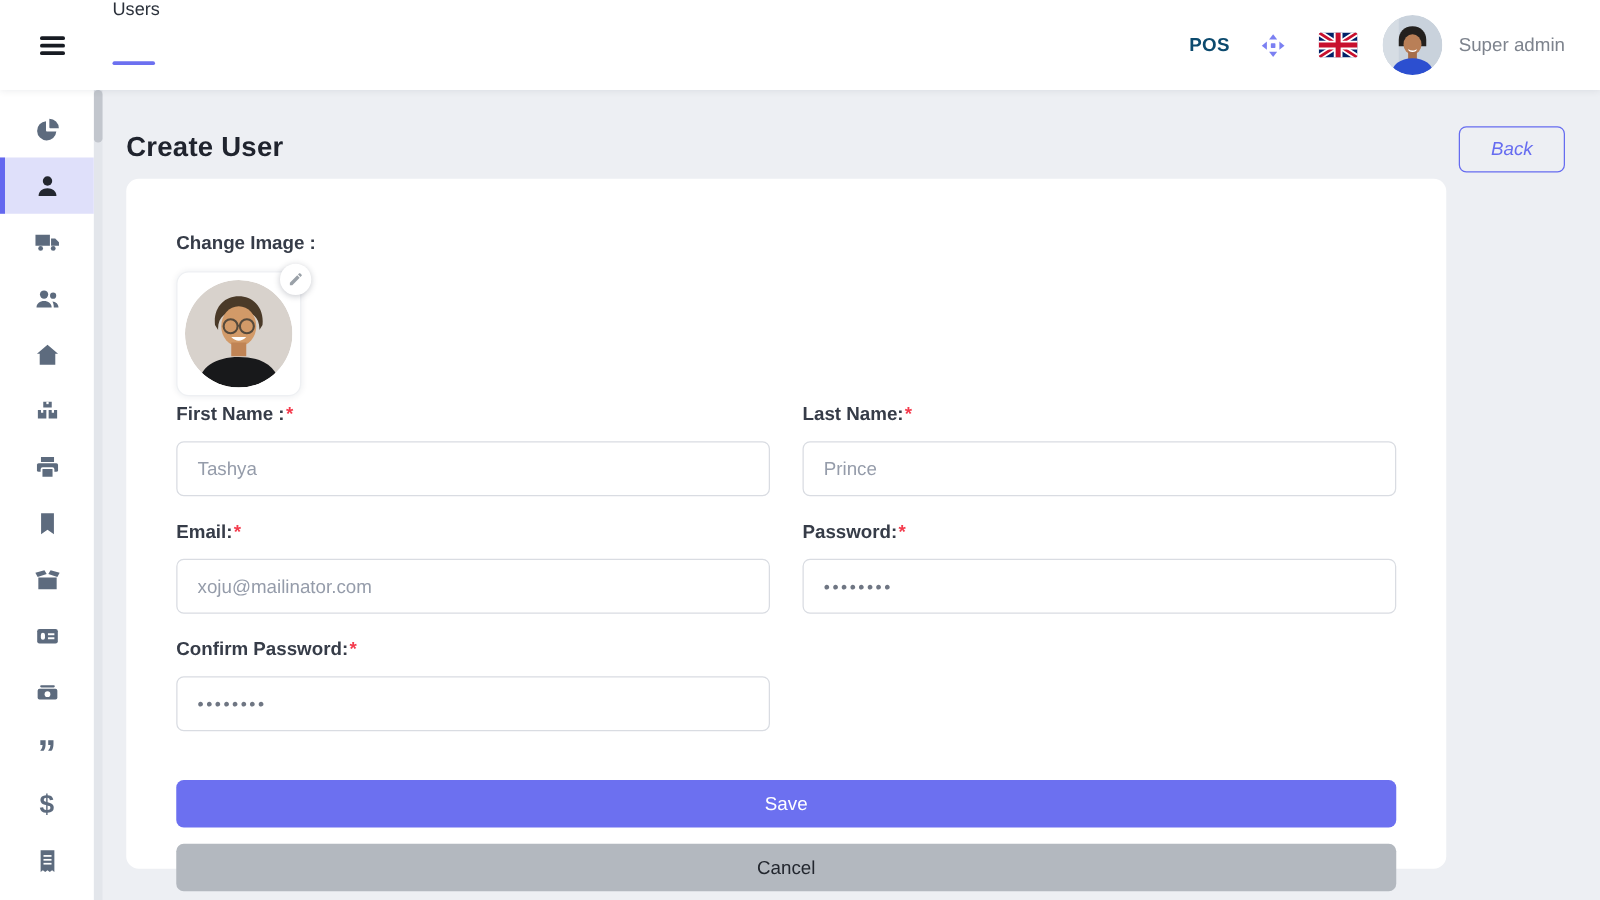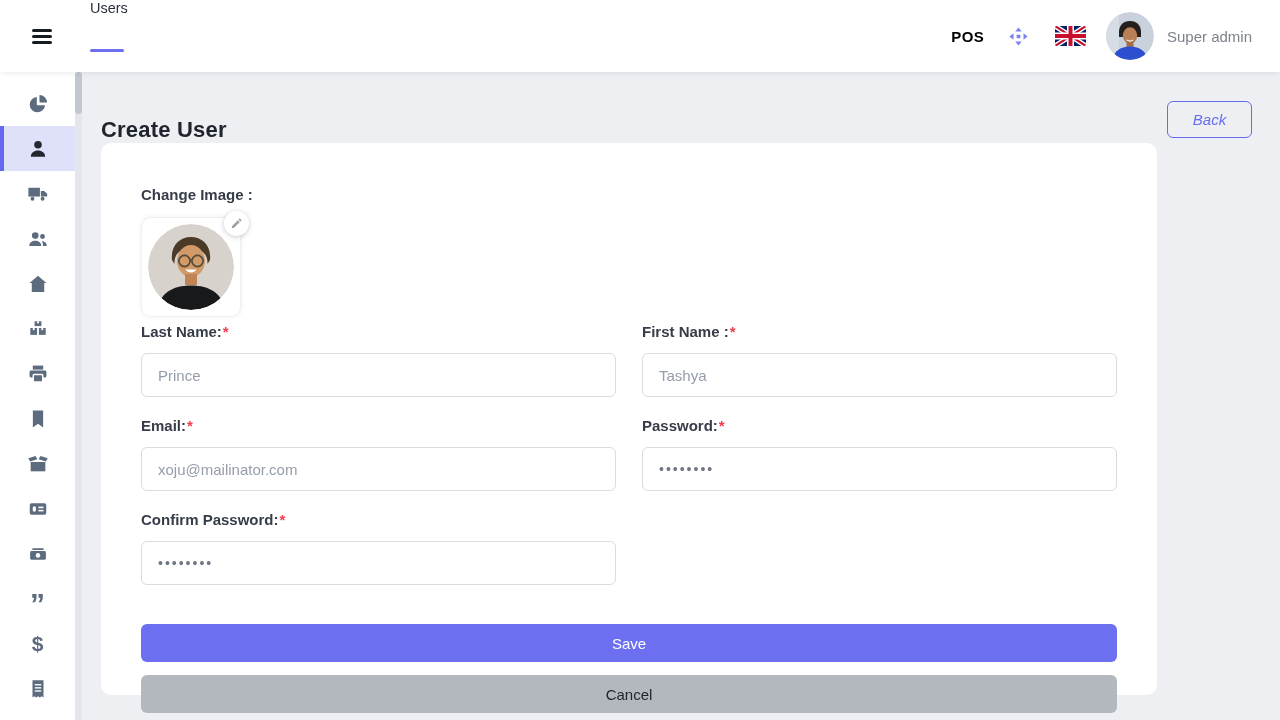--- a/index.html
+++ b/index.html
@@ -31,21 +31,21 @@
   .tab .tab-label { font-size:14.5px; color:#2b313b; }
   .tab .tab-underline {
     position:absolute; left:0; bottom:20px; width:34px; height:3px;
     background:#6c70f0; border-radius:2px;
   }
 
   .topbar-right {
     position:absolute; right:28px; top:0; height:72px;
     display:flex; align-items:center;
   }
-  .pos-link { color:#000000; font-weight:700; font-size:15px; text-decoration:none; letter-spacing:.3px; cursor:pointer; }
+  .pos-link { color:#0c4a6e; font-weight:700; font-size:15px; text-decoration:none; letter-spacing:.3px; cursor:pointer; }
   .fs-icon { margin-left:24px; width:21px; height:21px; color:#7b80f2; cursor:pointer; display:block; }
   .flag { margin-left:26px; width:31px; height:20px; border-radius:2px; overflow:hidden; display:block; cursor:pointer; }
   .hdr-avatar { margin-left:20px; width:48px; height:48px; border-radius:50%; overflow:hidden; cursor:pointer; display:block; }
   .hdr-username { margin-left:13px; font-size:15px; color:#7d838d; cursor:pointer; }
 
   
   .sidebar {
     position:absolute; left:0; top:72px; width:75px; height:648px;
     background:#ffffff; padding-top:9px; z-index:10;
   }
@@ -66,21 +66,21 @@
     position:absolute; left:75px; top:72px; width:7px; height:648px; background:#e3e6eb;
   }
   .scroll-thumb {
     position:absolute; left:0; top:0; width:7px; height:42px; background:#c2c6cd; border-radius:4px; cursor:grab;
   }
 
   
   .main { position:absolute; left:82px; top:72px; width:1198px; height:648px; }
   .page-title {
     position:absolute; left:19px; top:33px;
-    font-size:22px; font-weight:700; color:#20242e; letter-spacing:.2px;margin-top:12px;
+    font-size:22px; font-weight:700; color:#20242e; letter-spacing:.2px;
   }
   .back-btn {
     position:absolute; right:28px; top:29px; width:85px; height:37px;
     background:transparent; border:1px solid #666cf0; border-radius:6px;
     color:#666cf0; font-size:15px; font-family:inherit; cursor:pointer;font-style:italic;
   }
 
   .card {
     position:absolute; left:19px; top:71px; width:1056px; height:552px;
     background:#ffffff; border-radius:10px;
@@ -302,26 +302,26 @@
         </span>
         <button class="edit-btn">
           <svg viewBox="0 0 24 24" fill="currentColor">
             <path d="M3.5 16.9v3.6h3.6L18 9.6l-3.6-3.6zM20.9 6.7c.4-.4.4-1 0-1.4l-2.2-2.2c-.4-.4-1-.4-1.4 0l-1.8 1.8 3.6 3.6z"></path>
           </svg>
         </button>
       </div>
 
       <div class="fields">
         <div class="field">
+          <label><span>First Name :</span><span class="req">*</span></label>
+          <input type="text" value="Tashya" style="">
+        </div>
+        <div class="field">
           <label><span>Last Name:</span><span class="req">*</span></label>
           <input type="text" value="Prince" style="">
-        </div>
-        <div class="field">
-          <label><span>First Name :</span><span class="req">*</span></label>
-          <input type="text" value="Tashya" style="">
         </div>
         <div class="field">
           <label><span>Email:</span><span class="req">*</span></label>
           <input type="text" value="xoju@mailinator.com" style="">
         </div>
         <div class="field">
           <label><span>Password:</span><span class="req">*</span></label>
           <input type="text" class="pw" value="••••••••" style="">
         </div>
         <div class="field">

